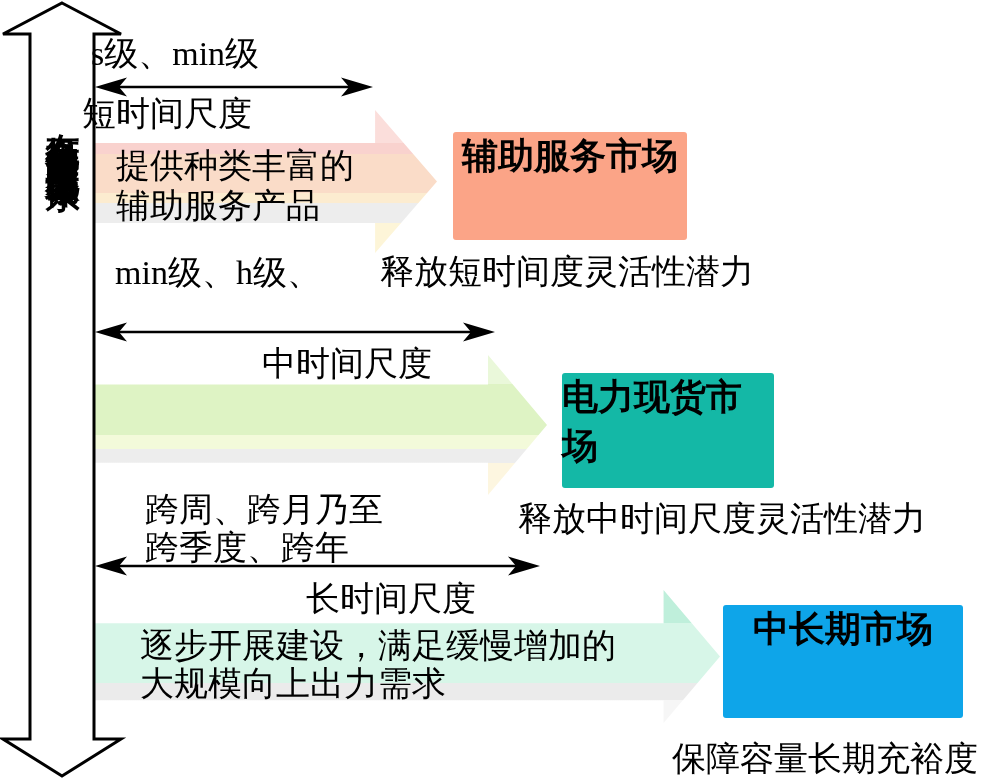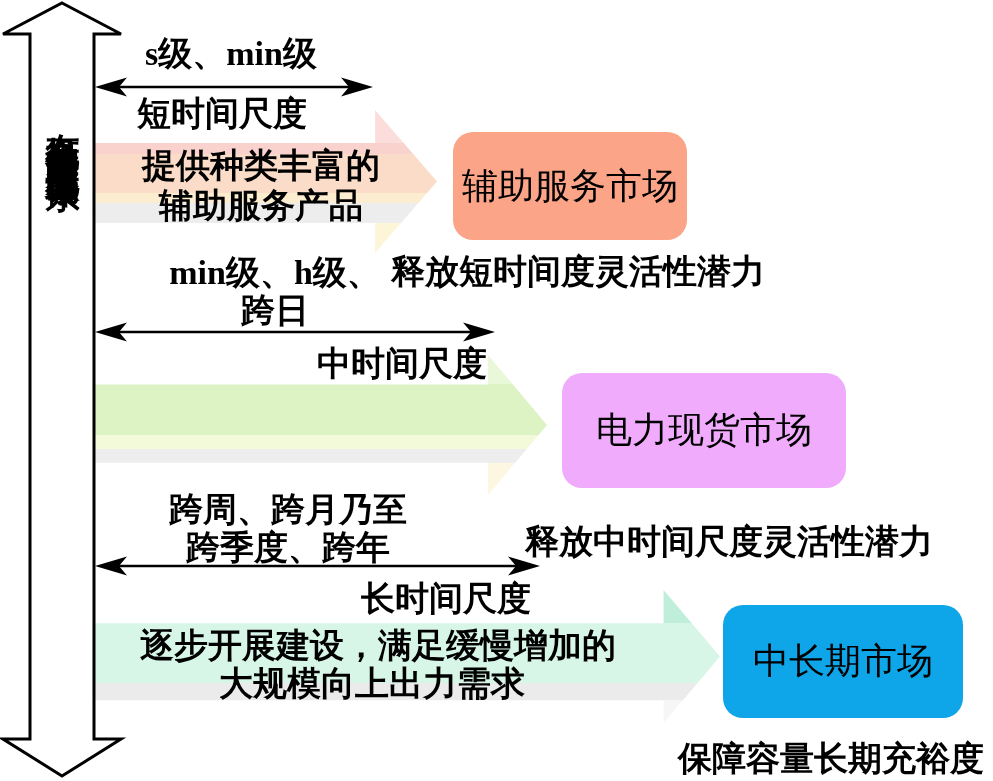--- a/index.html
+++ b/index.html
@@ -1,21 +1,21 @@
 <!DOCTYPE html>
 <html><head>
 <meta charset="utf-8">
 <style>
   html,body{margin:0;padding:0;background:#fff;}
   body{width:993px;height:781px;overflow:hidden;
        font-family:"Liberation Serif","DejaVu Serif",serif;color:#000;}
   .canvas{position:relative;width:993px;height:781px;background:#fff;}
 
-  .txt{position:absolute;font-weight:bold;font-size:34px;line-height:40px;
-       text-align:center;white-space:nowrap;z-index:3;}
+  .txt{position:absolute;font-weight:normal;font-size:34px;line-height:40px;
+       text-align:left;white-space:nowrap;z-index:3;}
 
   
   .band{position:absolute;z-index:1;}
   .band-s1{left:93px;top:110px;width:344px;height:143px;
     background:linear-gradient(180deg,
       #fbdedb 0%,#fbdedb 23%,
       #f9d2ce 23%,#f9d2ce 31%,
       #fadcc8 31%,#fadcc8 58%,
       #fcecd0 58%,#fcecd0 65%,
       #ededed 65%,#ededed 79%,
@@ -31,36 +31,36 @@
     clip-path:polygon(0 21%,87% 21%,87% 0%,100% 50%,87% 100%,87% 77%,0 77%);}
   .band-s3{left:93px;top:590px;width:627px;height:133px;
     background:linear-gradient(180deg,
       #bfefdb 0%,#bfefdb 25%,
       #d7f6e8 25%,#d7f6e8 70%,
       #ebebeb 70%,#ebebeb 83%,
       #f6f6f6 83%,#f6f6f6 100%);
     clip-path:polygon(0 25%,91% 25%,91% 0%,100% 50%,91% 100%,91% 83%,0 83%);}
 
   
-  .mbox{position:absolute;z-index:4;border-radius:20px;display:flex;
-        align-items:center;justify-content:center;font-weight:normal;font-size:36px;}
+  .mbox{position:absolute;z-index:4;border-radius:3px;display:flex;
+        align-items:flex-start;justify-content:center;font-weight:bold;font-size:36px;}
   .mbox-s1{left:453px;top:132px;width:234px;height:108px;background:#FBA487;}
-  .mbox-s2{left:562px;top:373px;width:284px;height:115px;background:#f0abfc;}
+  .mbox-s2{left:562px;top:373px;width:212px;height:115px;background:#14b8a6;}
   .mbox-s3{left:723px;top:605px;width:240px;height:113px;background:#0ea5e9;}
 
   
   .s1-period{left:91px;top:34px;width:280px;}
   .s1-timescale{left:82px;top:94px;width:280px;}
   .s1-bandtext{left:116px;top:146px;width:290px;}
   .s1-outcome{left:380px;top:252px;width:396px;}
 
   .s2-period{left:115px;top:254px;width:320px;line-height:38px;}
   .s2-timescale{left:262px;top:344px;width:280px;}
   .s2-bandtext{left:158px;top:389px;width:290px;line-height:39px;}
-  .s2-outcome{left:518px;top:499px;width:422px;margin-top:23px;}
+  .s2-outcome{left:518px;top:499px;width:422px;}
 
   .s3-period{left:145px;top:491px;width:286px;line-height:38px;}
   .s3-timescale{left:306px;top:579px;width:280px;}
   .s3-bandtext{left:140px;top:627px;width:464px;line-height:38px;}
   .s3-outcome{left:672px;top:739px;width:318px;}
 
   .vlabel{position:absolute;left:29px;top:106px;width:66px;height:602px;
           writing-mode:vertical-rl;text-orientation:upright;
           font-weight:bold;font-size:34px;letter-spacing:3px;line-height:66px;
           z-index:3;white-space:nowrap;}
@@ -106,21 +106,20 @@
     <div>提供种类丰富的</div>
     <div>辅助服务产品</div>
   </div>
   <div class="mbox mbox-s1">
     <span>辅助服务市场</span>
   </div>
   <div class="txt s1-outcome">释放短时间度灵活性潜力</div>
 
   <div class="txt s2-period">
     <div>min级、h级、</div>
-    <div>跨日</div>
   </div>
   <div class="txt s2-timescale">中时间尺度</div>
   <div class="mbox mbox-s2">
     <span>电力现货市场</span>
   </div>
   <div class="txt s2-outcome">释放中时间尺度灵活性潜力</div>
 
   <div class="txt s3-timescale">长时间尺度</div>
   <div class="txt s3-period">
     <div>跨周、跨月乃至</div>

